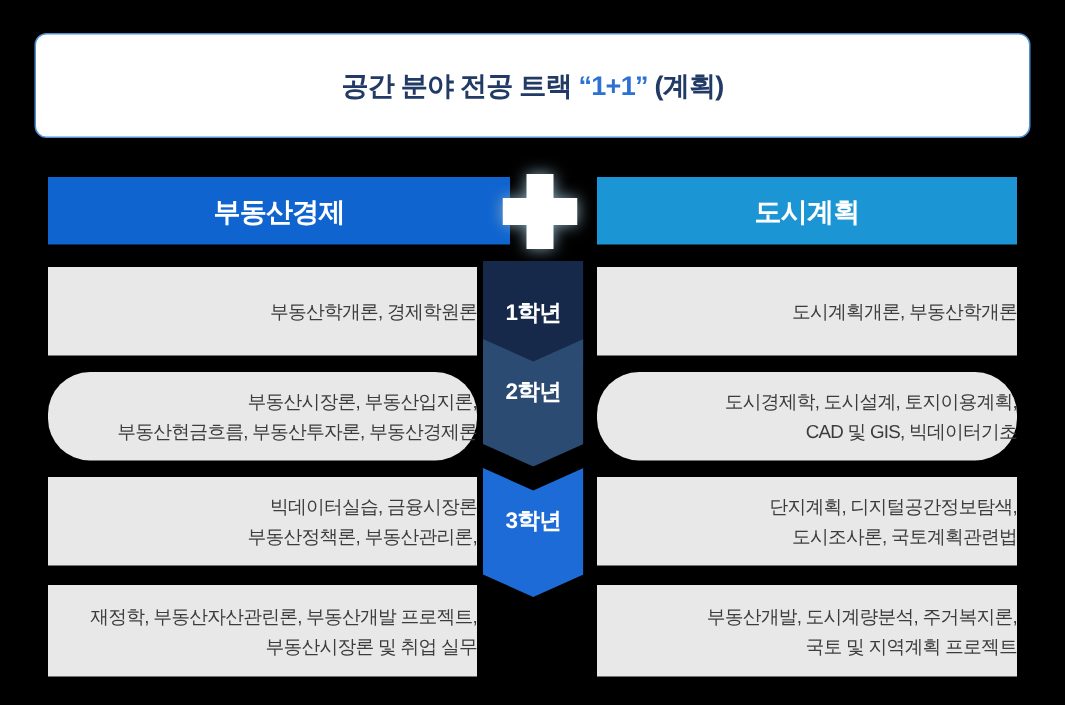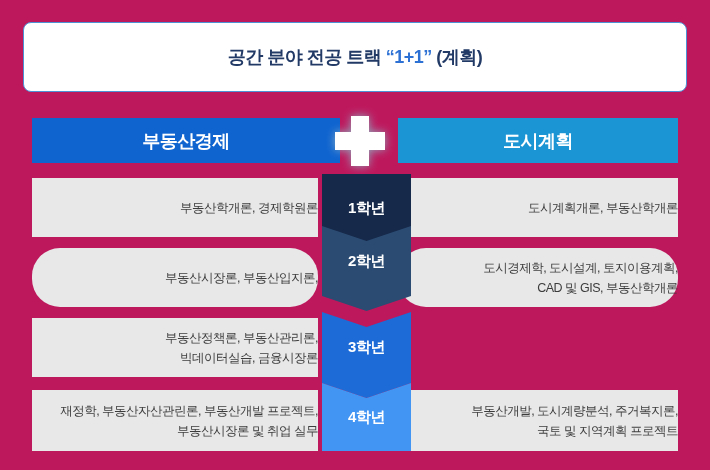--- a/index.html
+++ b/index.html
@@ -4,21 +4,21 @@
 <style>
   * { margin: 0; padding: 0; box-sizing: border-box; }
   html, body { background: #ffffff; }
   body {
     font-family: "Liberation Sans", "DejaVu Sans", sans-serif;
   }
   .canvas {
     position: relative;
     width: 710px;
     height: 470px;
-    background: #be185d;
+    background: #000000;
     overflow: hidden;
   }
 
   
   .title-box {
     position: absolute;
     left: 23px; top: 22px;
     width: 664px; height: 70px;
     border: 1.5px solid #4e92d6;
     border-radius: 8px;
@@ -85,21 +85,21 @@
   }
 
   
   .chev-col {
     position: absolute;
     left: 322px; top: 174px;
     width: 73px; height: 277px;
   }
   .seg {
     position: absolute;
-    left: 0; width: 89px;
+    left: 0; width: 67px;
     display: flex;
     align-items: center;
     justify-content: center;
     color: #ffffff;
     font-size: 15px;
     font-weight: bold;
     letter-spacing: -0.5px;
   }
   .seg-1 {
     top: 0; height: 83px;
@@ -148,40 +148,44 @@
     <span class="line">부동산학개론, 경제학원론</span>
     <span class="line"></span>
   </div>
   <div class="card col-right row-0">
     <span class="line">도시계획개론, 부동산학개론</span>
     <span class="line"></span>
   </div>
 
   <div class="card col-left row-1">
     <span class="line">부동산시장론, 부동산입지론,</span>
+    <span class="line">부동산현금흐름, 부동산투자론, 부동산경제론</span>
   </div>
   <div class="card col-right row-1">
     <span class="line">도시경제학, 도시설계, 토지이용계획,</span>
-    <span class="line">CAD 및 GIS, 부동산학개론</span>
+    <span class="line">CAD 및 GIS, 빅데이터기초</span>
   </div>
 
   <div class="card col-left row-2">
+    <span class="line">빅데이터실습, 금융시장론</span>
     <span class="line">부동산정책론, 부동산관리론,</span>
-    <span class="line">빅데이터실습, 금융시장론</span>
+  </div>
+  <div class="card col-right row-2">
+    <span class="line">단지계획, 디지털공간정보탐색,</span>
+    <span class="line">도시조사론, 국토계획관련법</span>
   </div>
 
   <div class="card col-left row-3">
     <span class="line">재정학, 부동산자산관린론, 부동산개발 프로젝트,</span>
     <span class="line">부동산시장론 및 취업 실무</span>
   </div>
   <div class="card col-right row-3">
     <span class="line">부동산개발, 도시계량분석, 주거복지론,</span>
     <span class="line">국토 및 지역계획 프로젝트</span>
   </div>
 
   <div class="chev-col">
     <div class="seg seg-1">1학년</div>
     <div class="seg seg-2">2학년</div>
     <div class="seg seg-3">3학년</div>
-    <div class="seg seg-4">4학년</div>
   </div>
 
 </div>
 
 </body></html>

